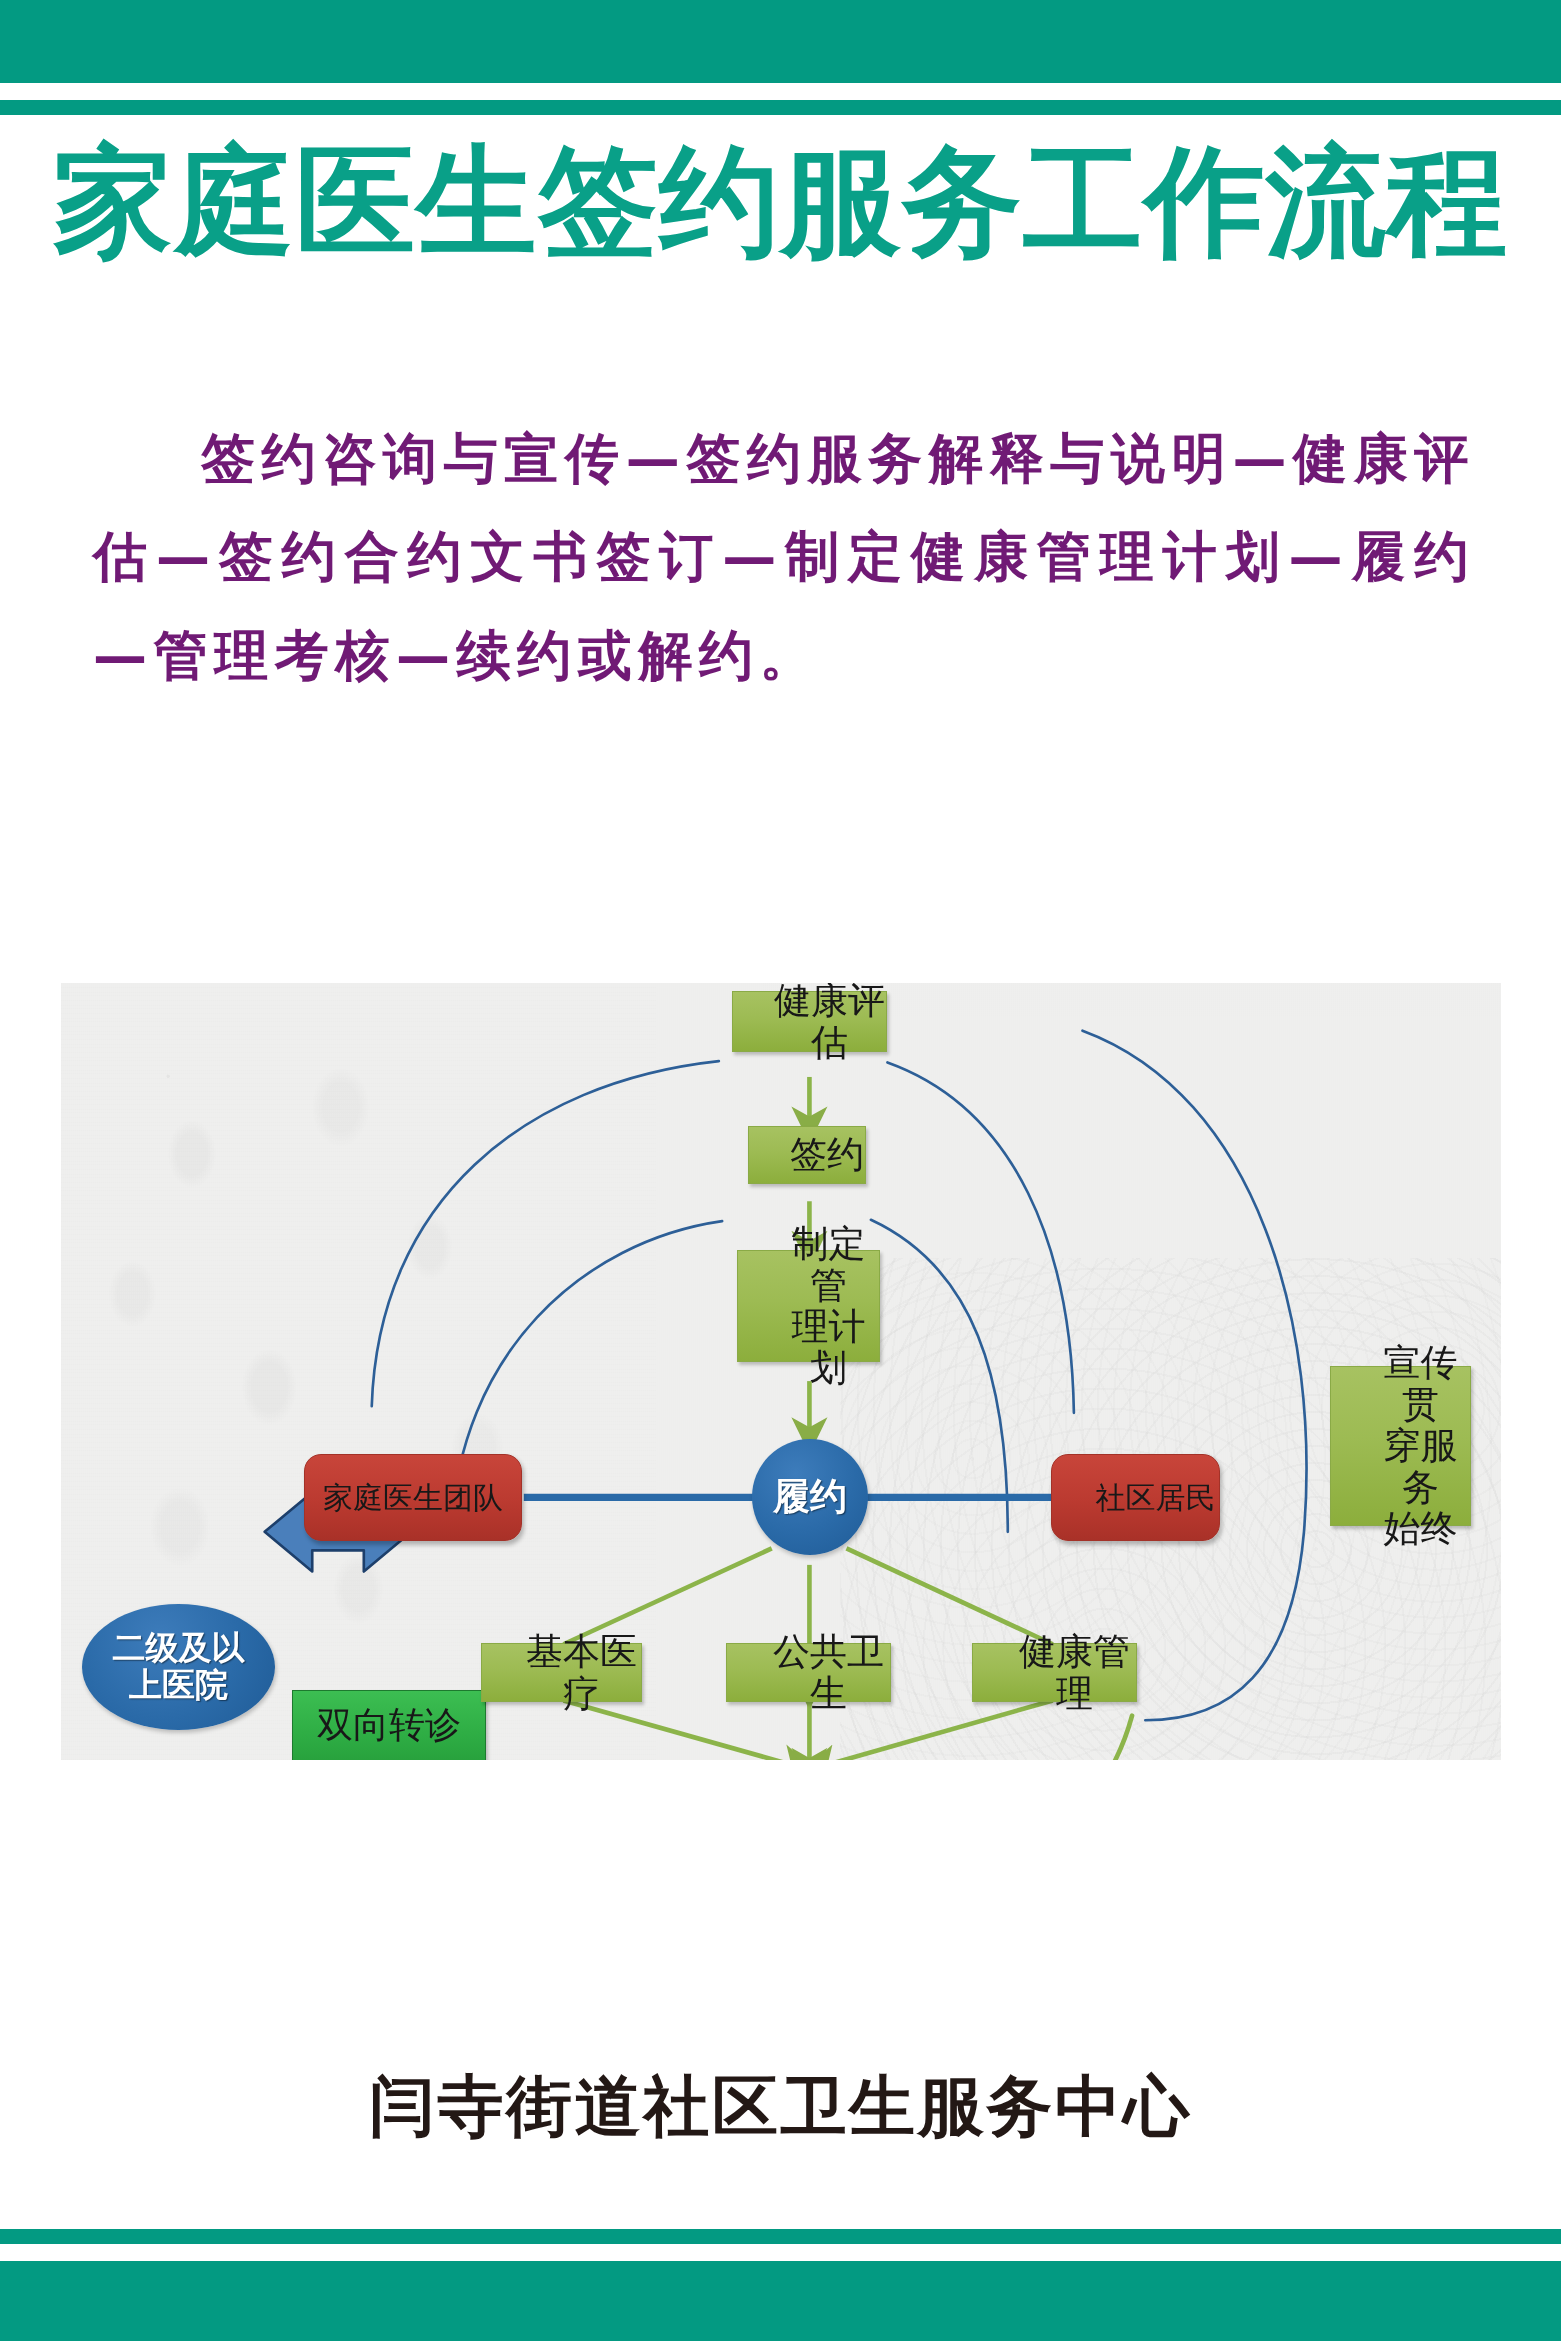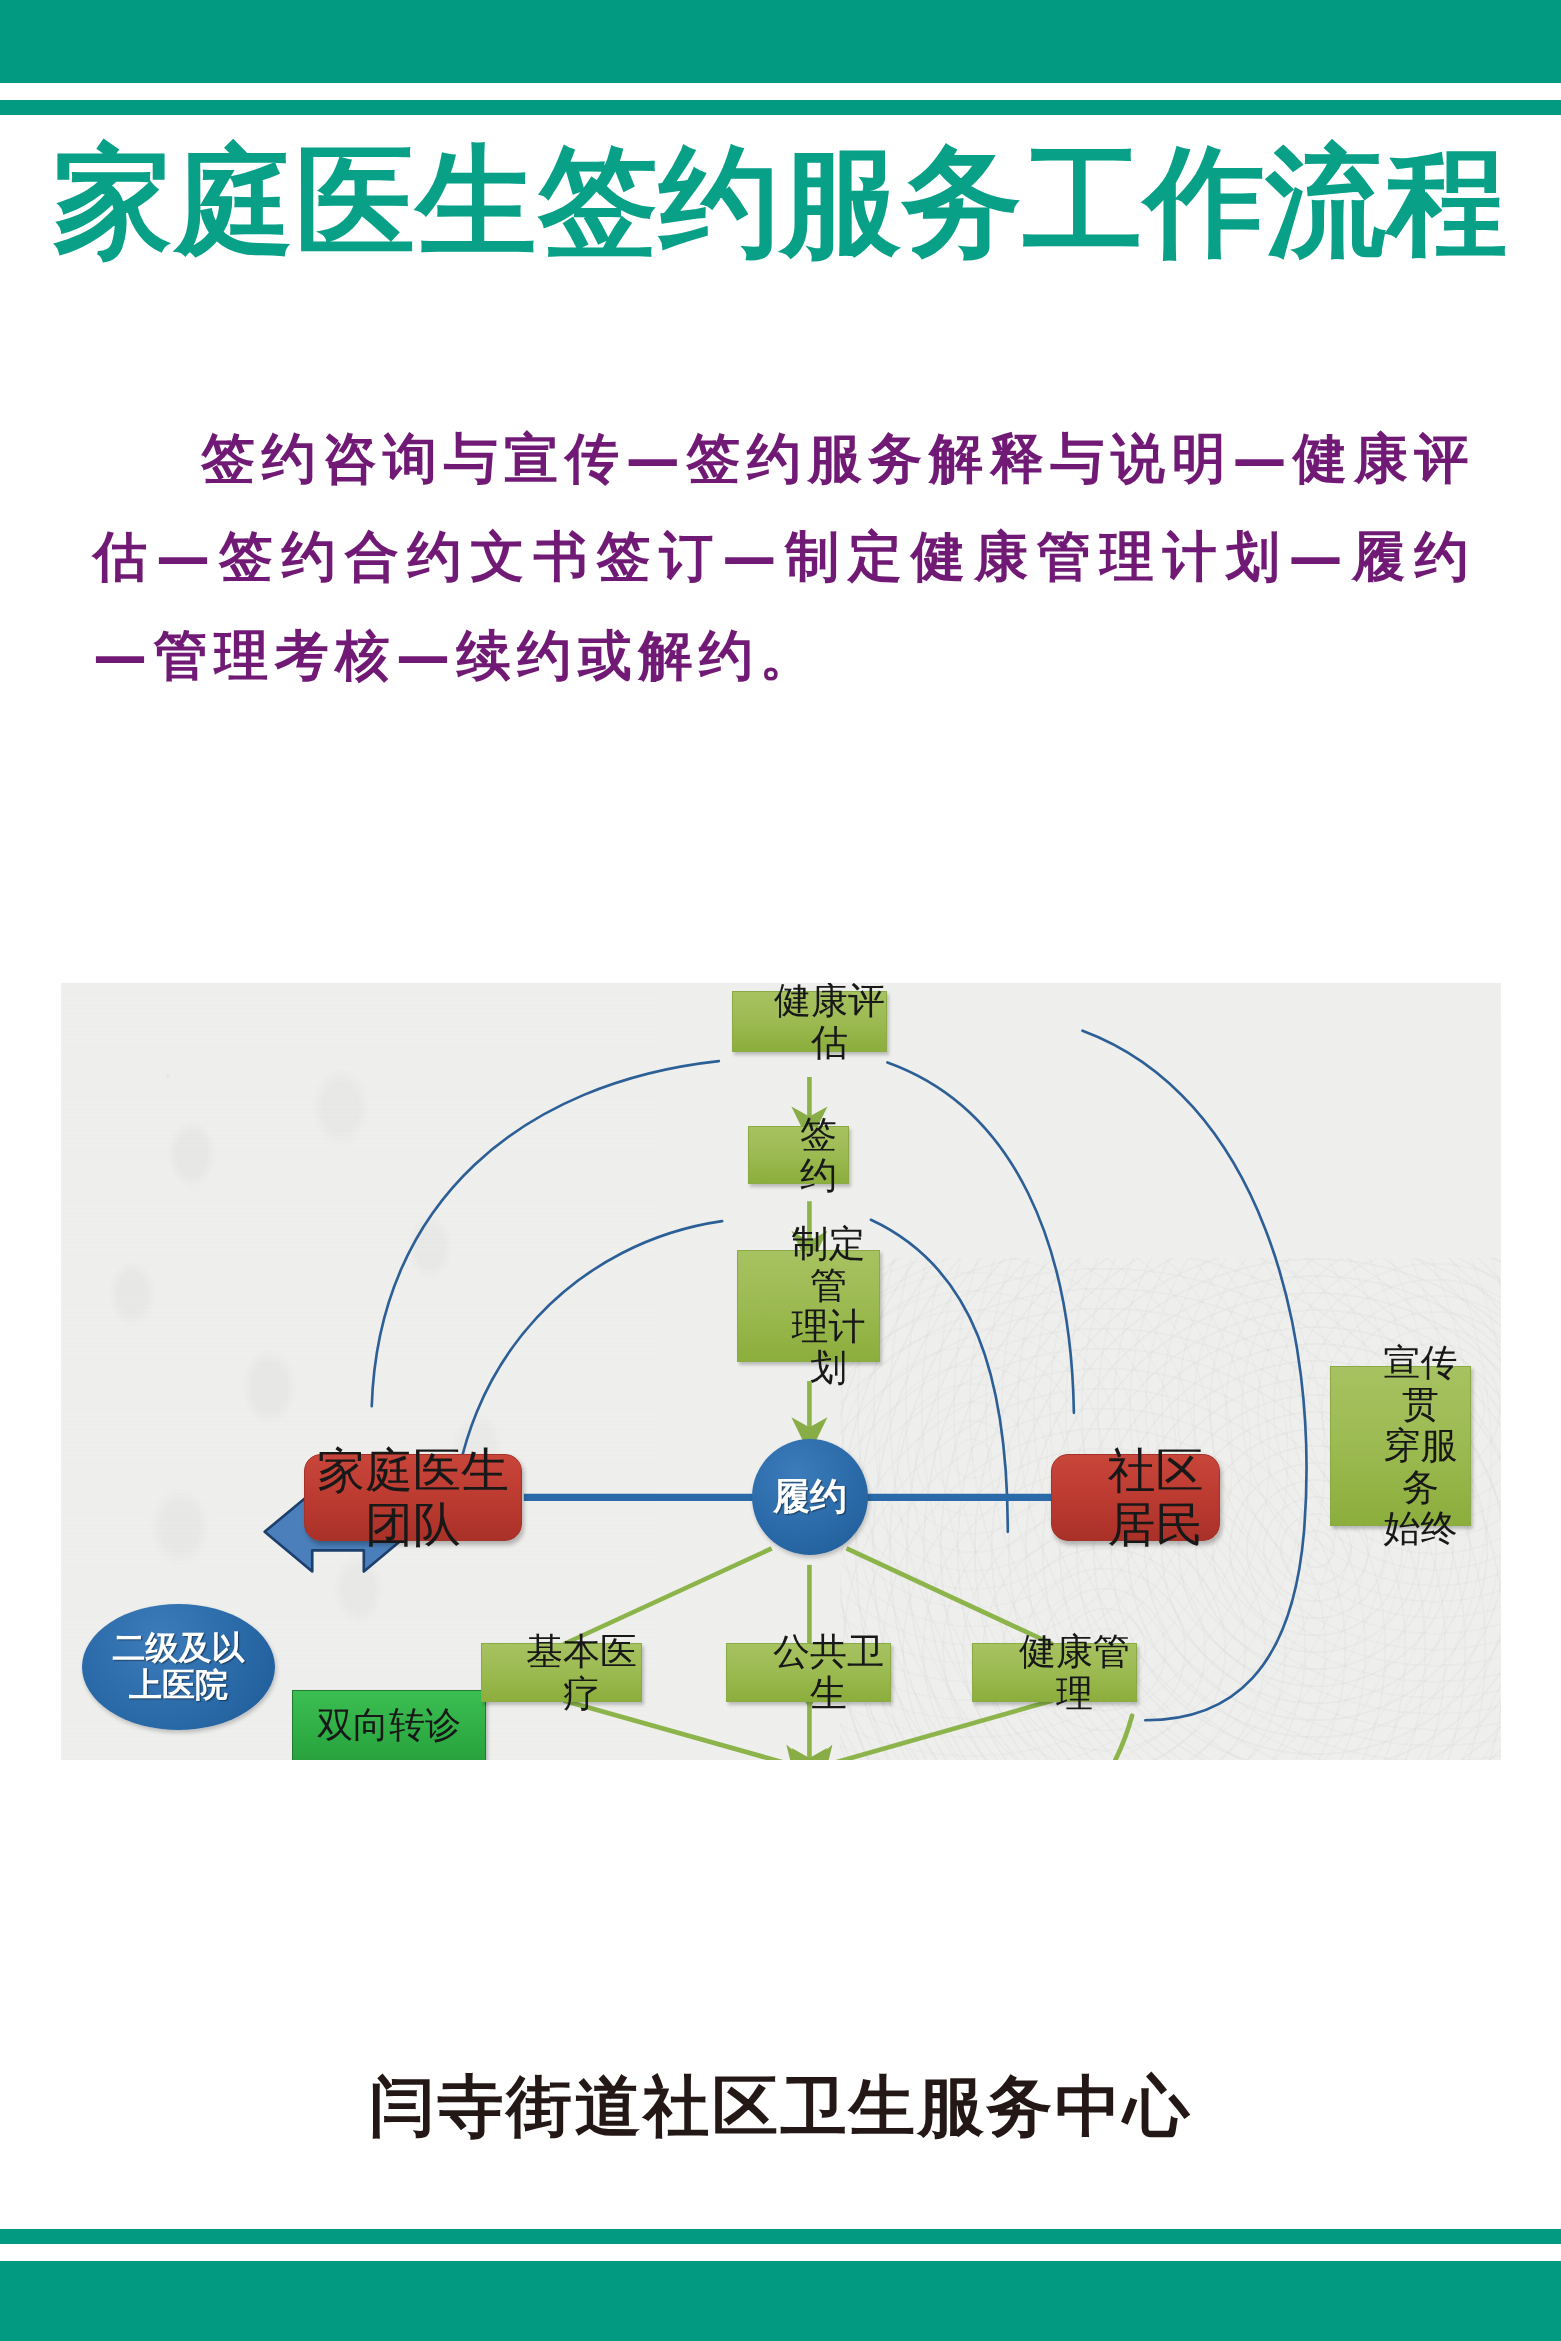--- a/index.html
+++ b/index.html
@@ -97,21 +97,21 @@
     border:0.7px solid #8aaa46;
     box-shadow:2px 2.6px 3.3px rgba(0,0,0,.22);
     font-size:37px;
     padding-left:40px;
   }
   .n-red{
     background:linear-gradient(180deg,#c8453a 0%,#bb3a30 55%,#a93128 100%);
     border:0.7px solid #a33228;
     border-radius:17px;
     box-shadow:2px 3.3px 4px rgba(0,0,0,.25);
-    font-size:48px;
+    font-size:30px;
   }
   .n-bluecircle{
     background:radial-gradient(circle at 38% 30%, #3d7cbb 0%, #2a6aa8 55%, #1f5b96 100%);
     border-radius:50%;
     color:#ffffff;
     font-weight:700;
     font-size:37px;
     text-shadow:1.3px 1.3px 1.3px rgba(0,0,0,.45);
     box-shadow:1.3px 2.6px 4px rgba(0,0,0,.22);
   }
@@ -210,21 +210,21 @@
       <g>
         <path d="M308,830 L380,770 L380,802 L458,802 L458,770 L530,830
                  L458,890 L458,858 L380,858 L380,890 Z" fill="#4a7fbb" stroke="#1d3f6b" stroke-width="4" stroke-linejoin="round"></path>
       </g>
     </svg>
 
     <div class="node n-green" style="left:671px;top:8px;width:155px;height:61px;">
       <span>健康评估</span>
     </div>
 
-    <div class="node n-green" style="left:687px;top:143px;width:101px;height:58px;">
+    <div class="node n-green" style="left:687px;top:143px;width:118px;height:58px;">
       <span>签约</span>
     </div>
 
     <div class="node n-green" style="left:676px;top:267px;width:143px;height:112px;white-space:pre-line;">
       <span>制定管
 理计划</span>
     </div>
 
     <div class="node n-red" style="left:243px;top:471px;width:218px;height:87px;">
       <span>家庭医生团队</span>

